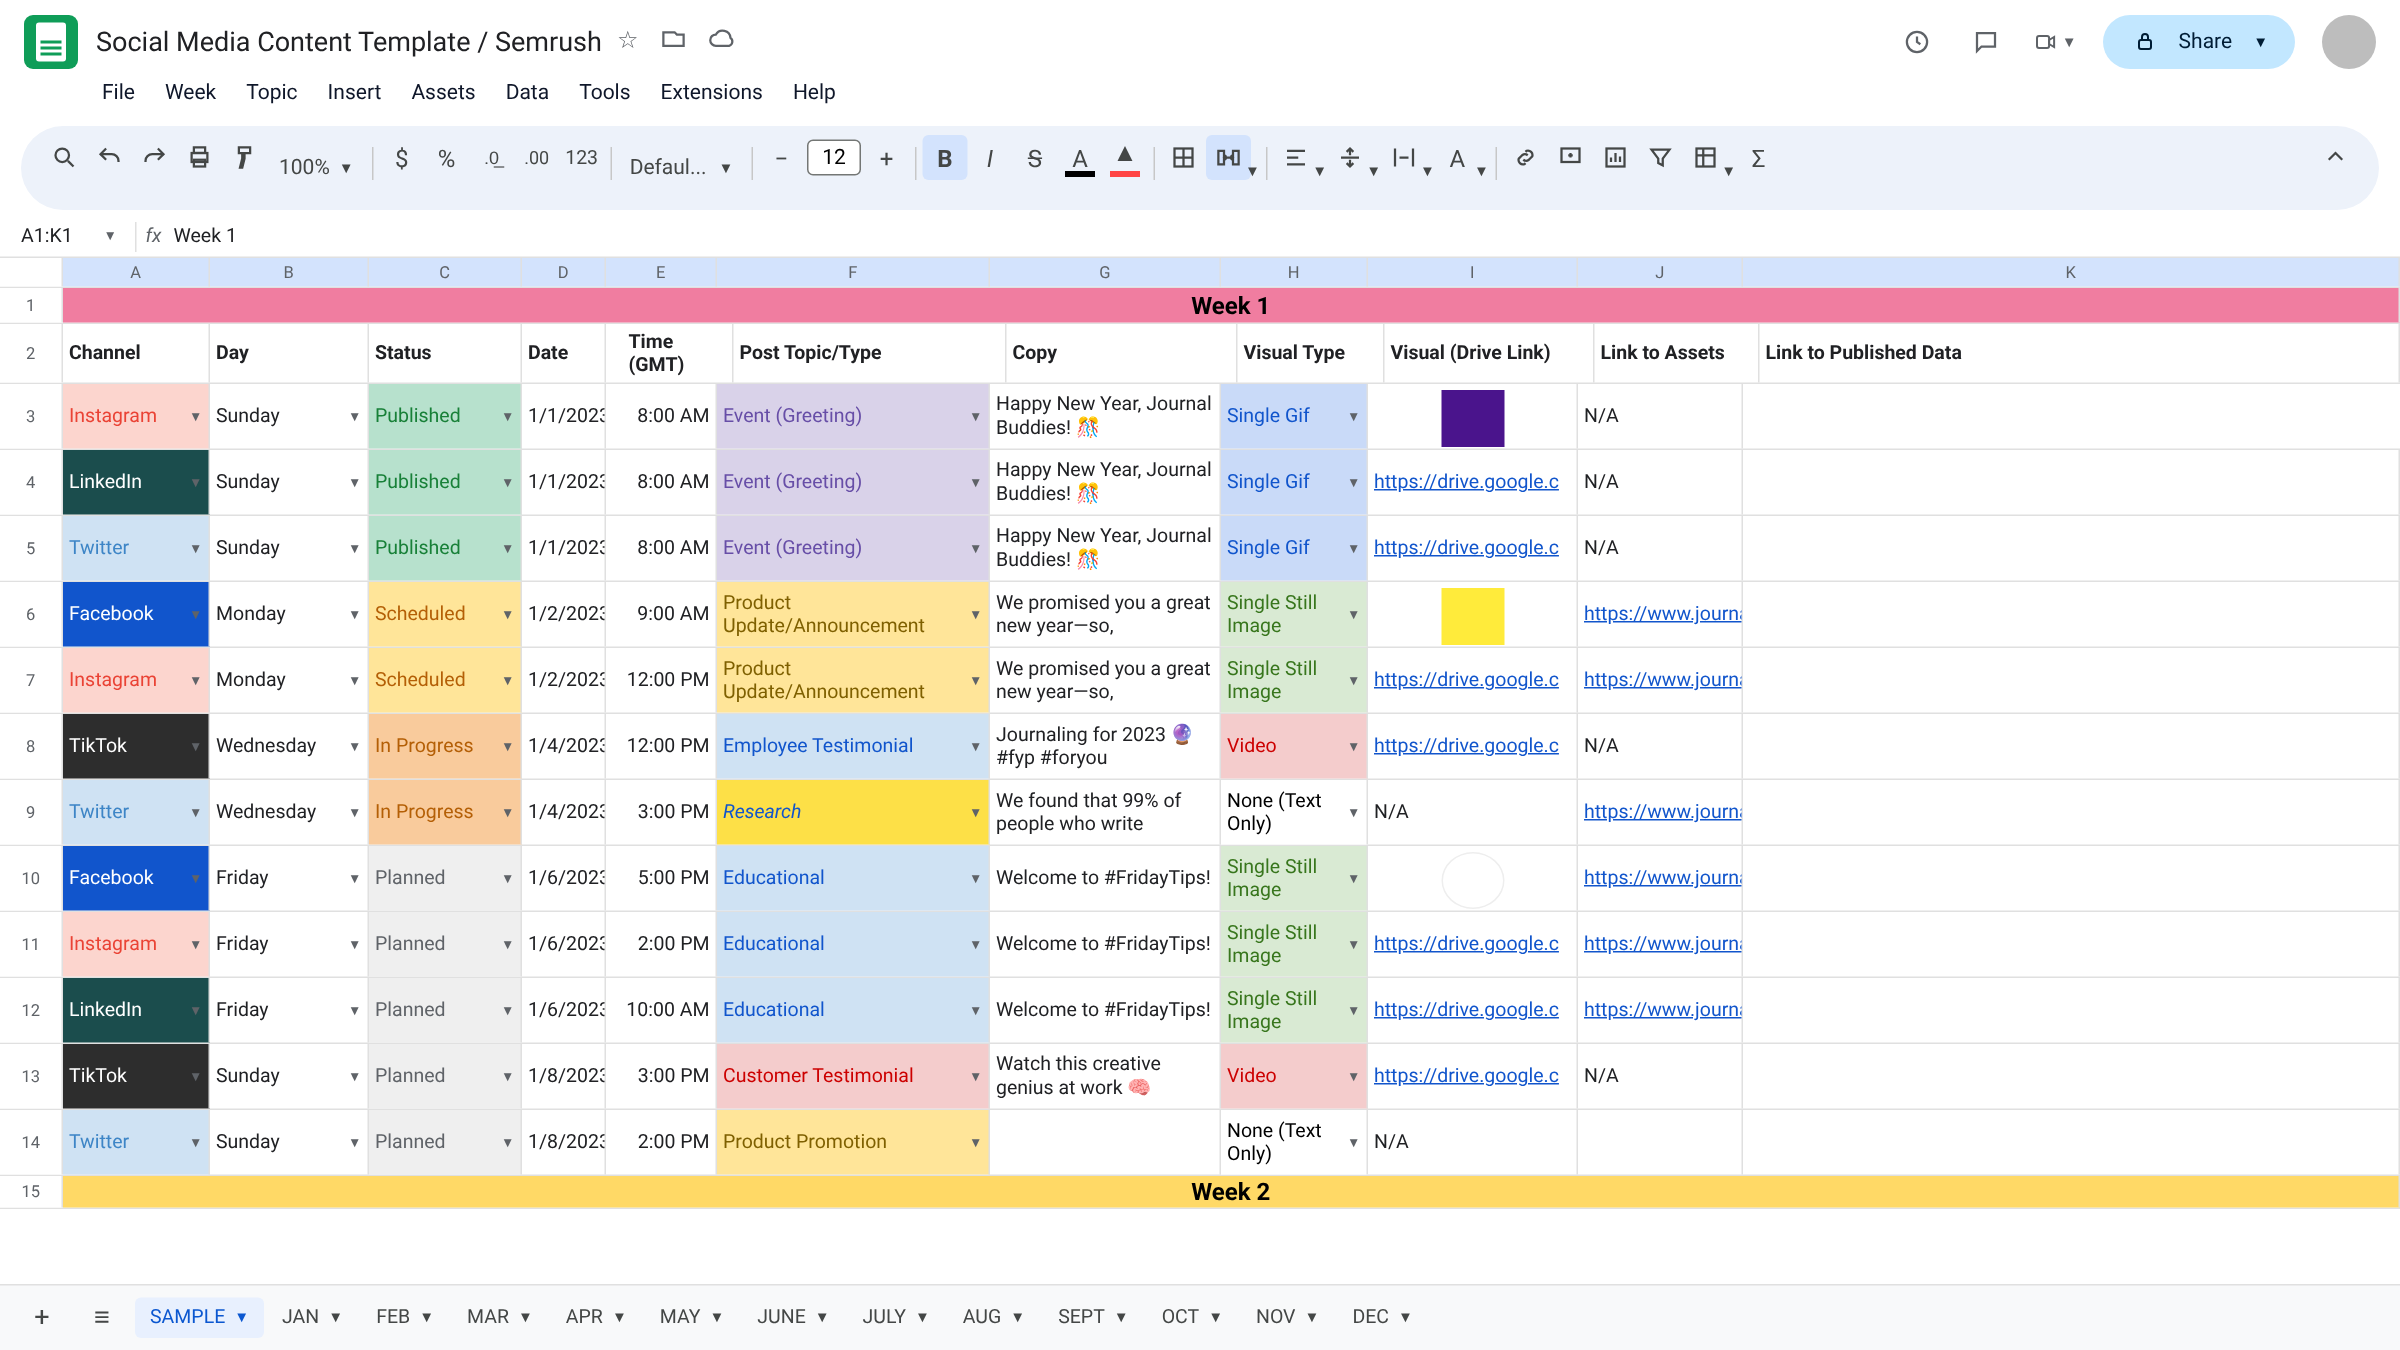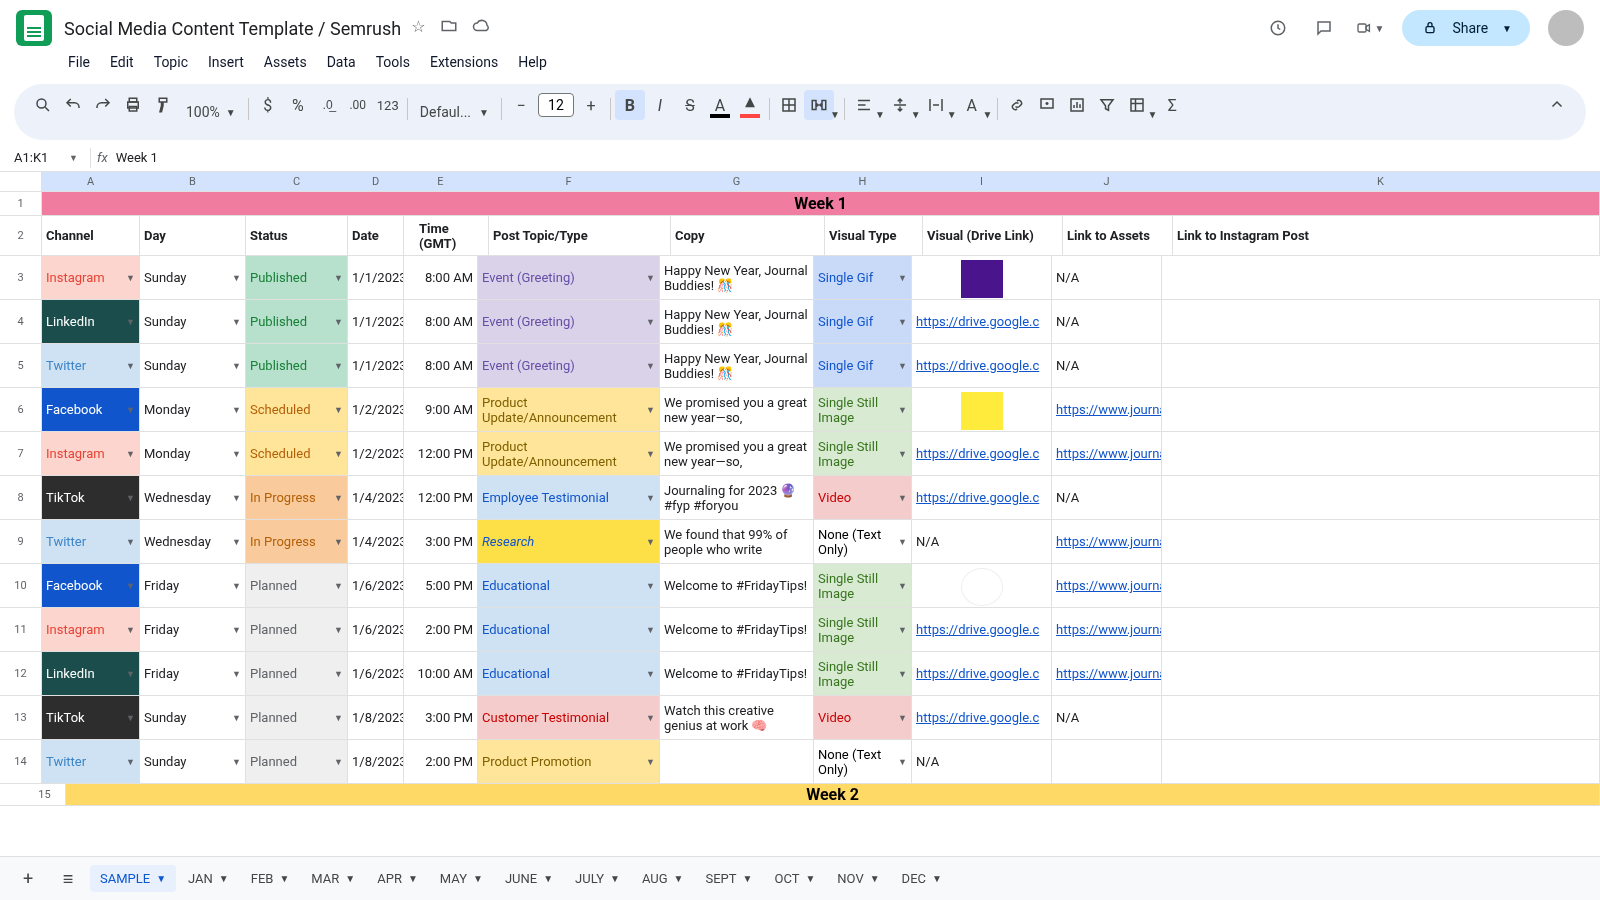--- a/index.html
+++ b/index.html
@@ -118,21 +118,21 @@
         </svg>
       <span>Share</span>
       <span style="font-size:10px;">▼</span>
     </div>
     <div class="avatar"></div>
   </div>
 </div>
 
 <div class="menubar" id="menubar">
     <span>File</span>
-    <span>Edit</span>
+    <span>Week</span>
     <span>Topic</span>
     <span>Insert</span>
     <span>Assets</span>
     <span>Data</span>
     <span>Tools</span>
     <span>Extensions</span>
     <span>Help</span>
   </div>
 
 <div class="toolbar-wrap">
@@ -313,21 +313,21 @@
           <div class="cell cA" style="font-weight: bold;">Channel</div>
           <div class="cell cB" style="font-weight: bold;">Day</div>
           <div class="cell cC" style="font-weight: bold;">Status</div>
           <div class="cell cD" style="font-weight: bold;">Date</div>
           <div class="cell cE" style="font-weight: bold; margin-left: 11px;">Time (GMT)</div>
           <div class="cell cF" style="font-weight: bold;">Post Topic/Type</div>
           <div class="cell cG" style="font-weight: bold;">Copy</div>
           <div class="cell cH" style="font-weight: bold;">Visual Type</div>
           <div class="cell cI" style="font-weight: bold;">Visual (Drive Link)</div>
           <div class="cell cJ" style="font-weight: bold;">Link to Assets</div>
-          <div class="cell cK" style="font-weight: bold;">Link to Instagram Post</div>
+          <div class="cell cK" style="font-weight: bold;">Link to Published Data</div>
         </div>
       </div>
       <div class="row" style="height: 44px;">
         <div class="rh">3</div>
         <div style="display: flex; flex: 1 1 0%;">
           <div class="cell cA" style="background: rgb(252, 213, 206); color: rgb(234, 67, 53);">Instagram<span class="dropdown-arrow">▼</span></div>
           <div class="cell cB">Sunday<span class="dropdown-arrow">▼</span></div>
           <div class="cell cC" style="background: rgb(183, 225, 205); color: rgb(24, 128, 56);">Published<span class="dropdown-arrow">▼</span></div>
           <div class="cell cD">1/1/2023</div>
           <div class="cell cE" style="justify-content: flex-end;">8:00 AM</div>
@@ -507,21 +507,21 @@
           <div class="cell cD">1/8/2023</div>
           <div class="cell cE" style="justify-content: flex-end;">2:00 PM</div>
           <div class="cell cF" style="background: rgb(255, 229, 153); color: rgb(127, 96, 0);">Product Promotion<span class="dropdown-arrow">▼</span></div>
           <div class="cell cG"></div>
           <div class="cell cH" style="background: rgb(255, 255, 255); color: rgb(0, 0, 0);">None (Text Only)<span class="dropdown-arrow">▼</span></div>
           <div class="cell cI">N/A</div>
           <div class="cell cJ"></div>
           <div class="cell cK"></div>
         </div>
       </div>
-      <div class="row" style="height: 22px; padding-left: 24px;">
+      <div class="row" style="height: 22px;">
         <div class="rh">15</div>
         <div style="display: flex; flex: 1 1 0%;">
           <div class="cell week2-header" style="flex: 1 1 0%;">Week 2</div>
         </div>
       </div>
     </div>
 </div>
 
 <div class="sheet-tabs">
   <div class="tab-btn">+</div>

